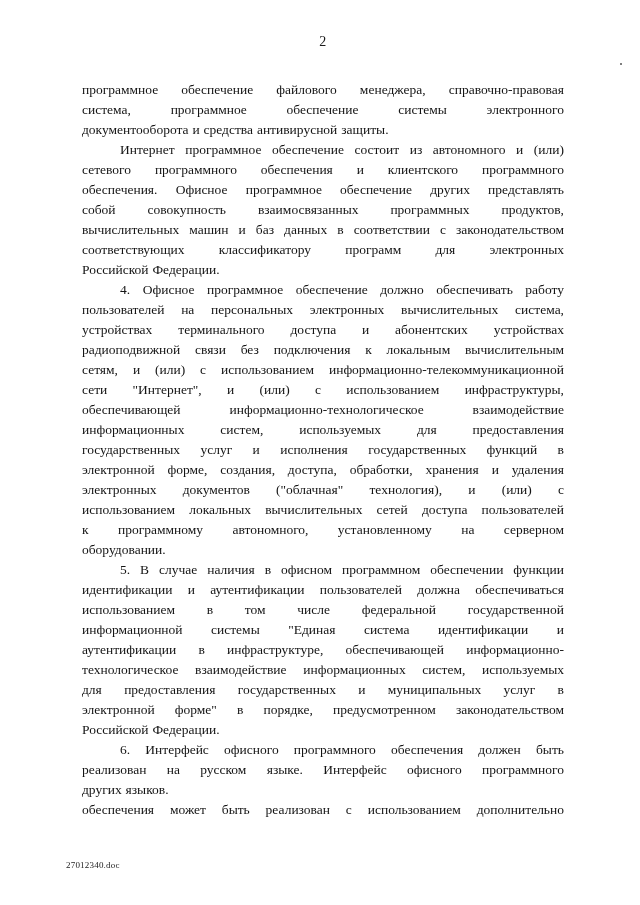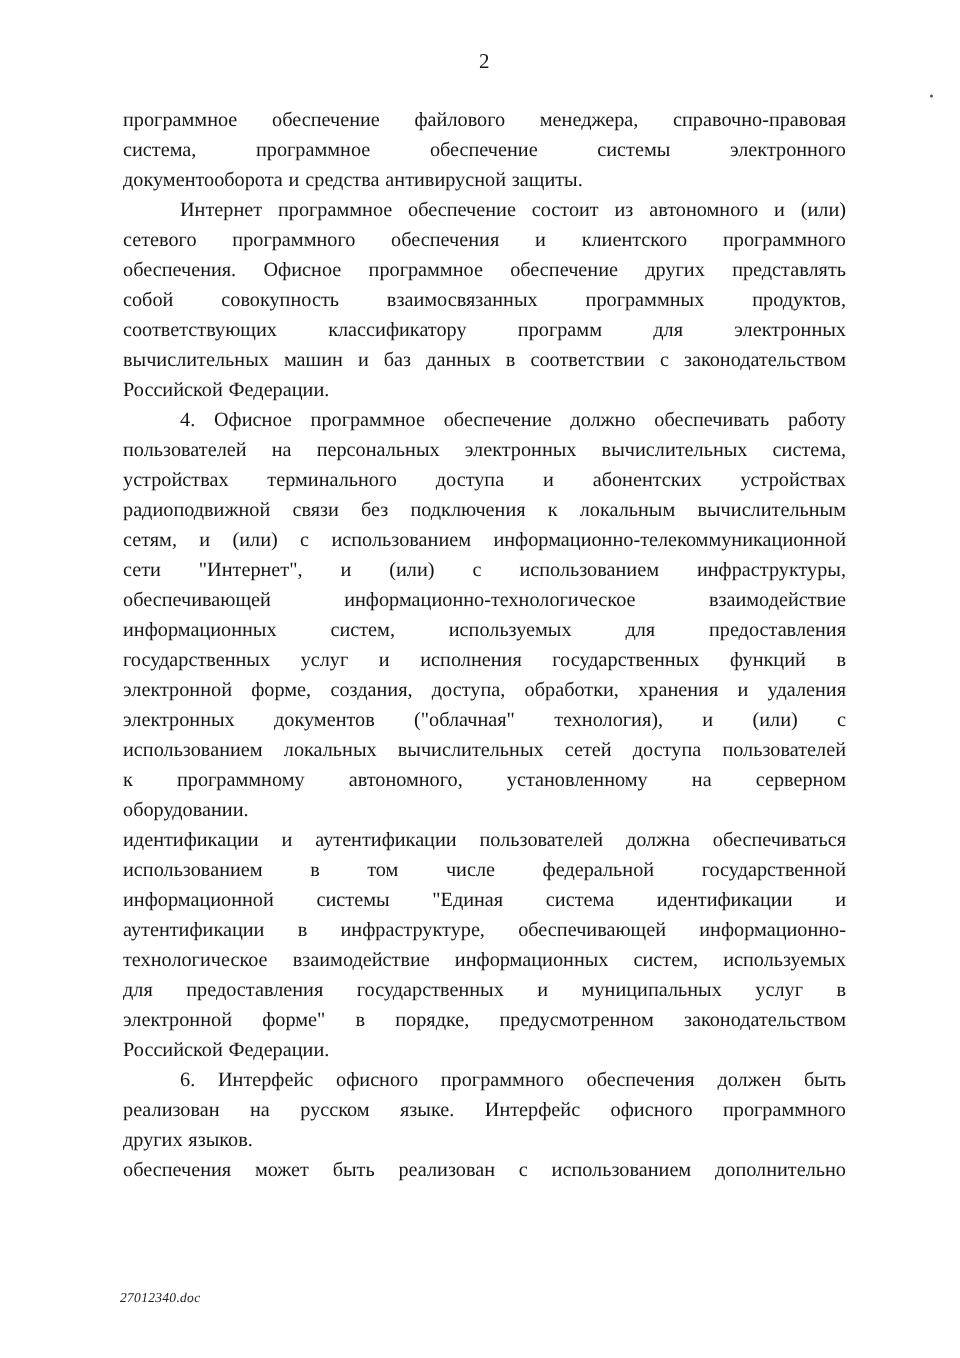--- a/index.html
+++ b/index.html
@@ -20,45 +20,44 @@
     width: 482px;
   }
   .page-number {
     text-align: center;
     font-size: 14px;
     line-height: 16px;
     letter-spacing: 0.5px;
     color: #1a1a1a;
   }
   .body-text {
-    margin-top: 20px;
+    margin-top: 30px;
   }
   .line {
     font-size: 13.5px;
     line-height: 20px;
     text-align: justify;
     text-align-last: justify;
     word-spacing: 0.5px;
     color: #141414;
   }
   .line.para-end {
     text-align-last: left;
   }
   .line.indent {
     text-indent: 38px;
   }
   .doc-footer {
     position: absolute;
-    left: 80px;
+    left: 66px;
     top: 860px;
     font-size: 9px;
     line-height: 11px;
     color: #222222;
     letter-spacing: 0.2px;
-    font-style: italic;
   }
   .speck {
     position: absolute;
     left: 620px;
     top: 63px;
     width: 2px;
     height: 2px;
     background: #555555;
     border-radius: 50%;
   }
@@ -73,41 +72,42 @@
         <div class="paragraph">
           <div class="line">программное обеспечение файлового менеджера, справочно-правовая</div>
           <div class="line">система, программное обеспечение системы электронного</div>
           <div class="line para-end">документооборота и средства антивирусной защиты.</div>
         </div>
         <div class="paragraph">
           <div class="line indent">Интернет программное обеспечение состоит из автономного и (или)</div>
           <div class="line">сетевого программного обеспечения и клиентского программного</div>
           <div class="line">обеспечения. Офисное программное обеспечение других представлять</div>
           <div class="line">собой совокупность взаимосвязанных программных продуктов,</div>
+          <div class="line">вычислительных машин и баз данных в соответствии с законодательством</div>
           <div class="line">соответствующих классификатору программ для электронных</div>
-          <div class="line">вычислительных машин и баз данных в соответствии с законодательством</div>
           <div class="line para-end">Российской Федерации.</div>
         </div>
         <div class="paragraph">
           <div class="line indent">4. Офисное программное обеспечение должно обеспечивать работу</div>
           <div class="line">пользователей на персональных электронных вычислительных система,</div>
           <div class="line">устройствах терминального доступа и абонентских устройствах</div>
           <div class="line">радиоподвижной связи без подключения к локальным вычислительным</div>
           <div class="line">сетям, и (или) с использованием информационно-телекоммуникационной</div>
           <div class="line">сети "Интернет", и (или) с использованием инфраструктуры,</div>
           <div class="line">обеспечивающей информационно-технологическое взаимодействие</div>
           <div class="line">информационных систем, используемых для предоставления</div>
           <div class="line">государственных услуг и исполнения государственных функций в</div>
           <div class="line">электронной форме, создания, доступа, обработки, хранения и удаления</div>
           <div class="line">электронных документов ("облачная" технология), и (или) с</div>
           <div class="line">использованием локальных вычислительных сетей доступа пользователей</div>
           <div class="line">к программному автономного, установленному на серверном</div>
           <div class="line para-end">оборудовании.</div>
         </div>
         <div class="paragraph">
+          <div class="line indent">5. В случае наличия в офисном программном обеспечении функции</div>
           <div class="line">идентификации и аутентификации пользователей должна обеспечиваться</div>
           <div class="line">использованием в том числе федеральной государственной</div>
           <div class="line">информационной системы "Единая система идентификации и</div>
           <div class="line">аутентификации в инфраструктуре, обеспечивающей информационно-</div>
           <div class="line">технологическое взаимодействие информационных систем, используемых</div>
           <div class="line">для предоставления государственных и муниципальных услуг в</div>
           <div class="line">электронной форме" в порядке, предусмотренном законодательством</div>
           <div class="line para-end">Российской Федерации.</div>
         </div>
         <div class="paragraph">

